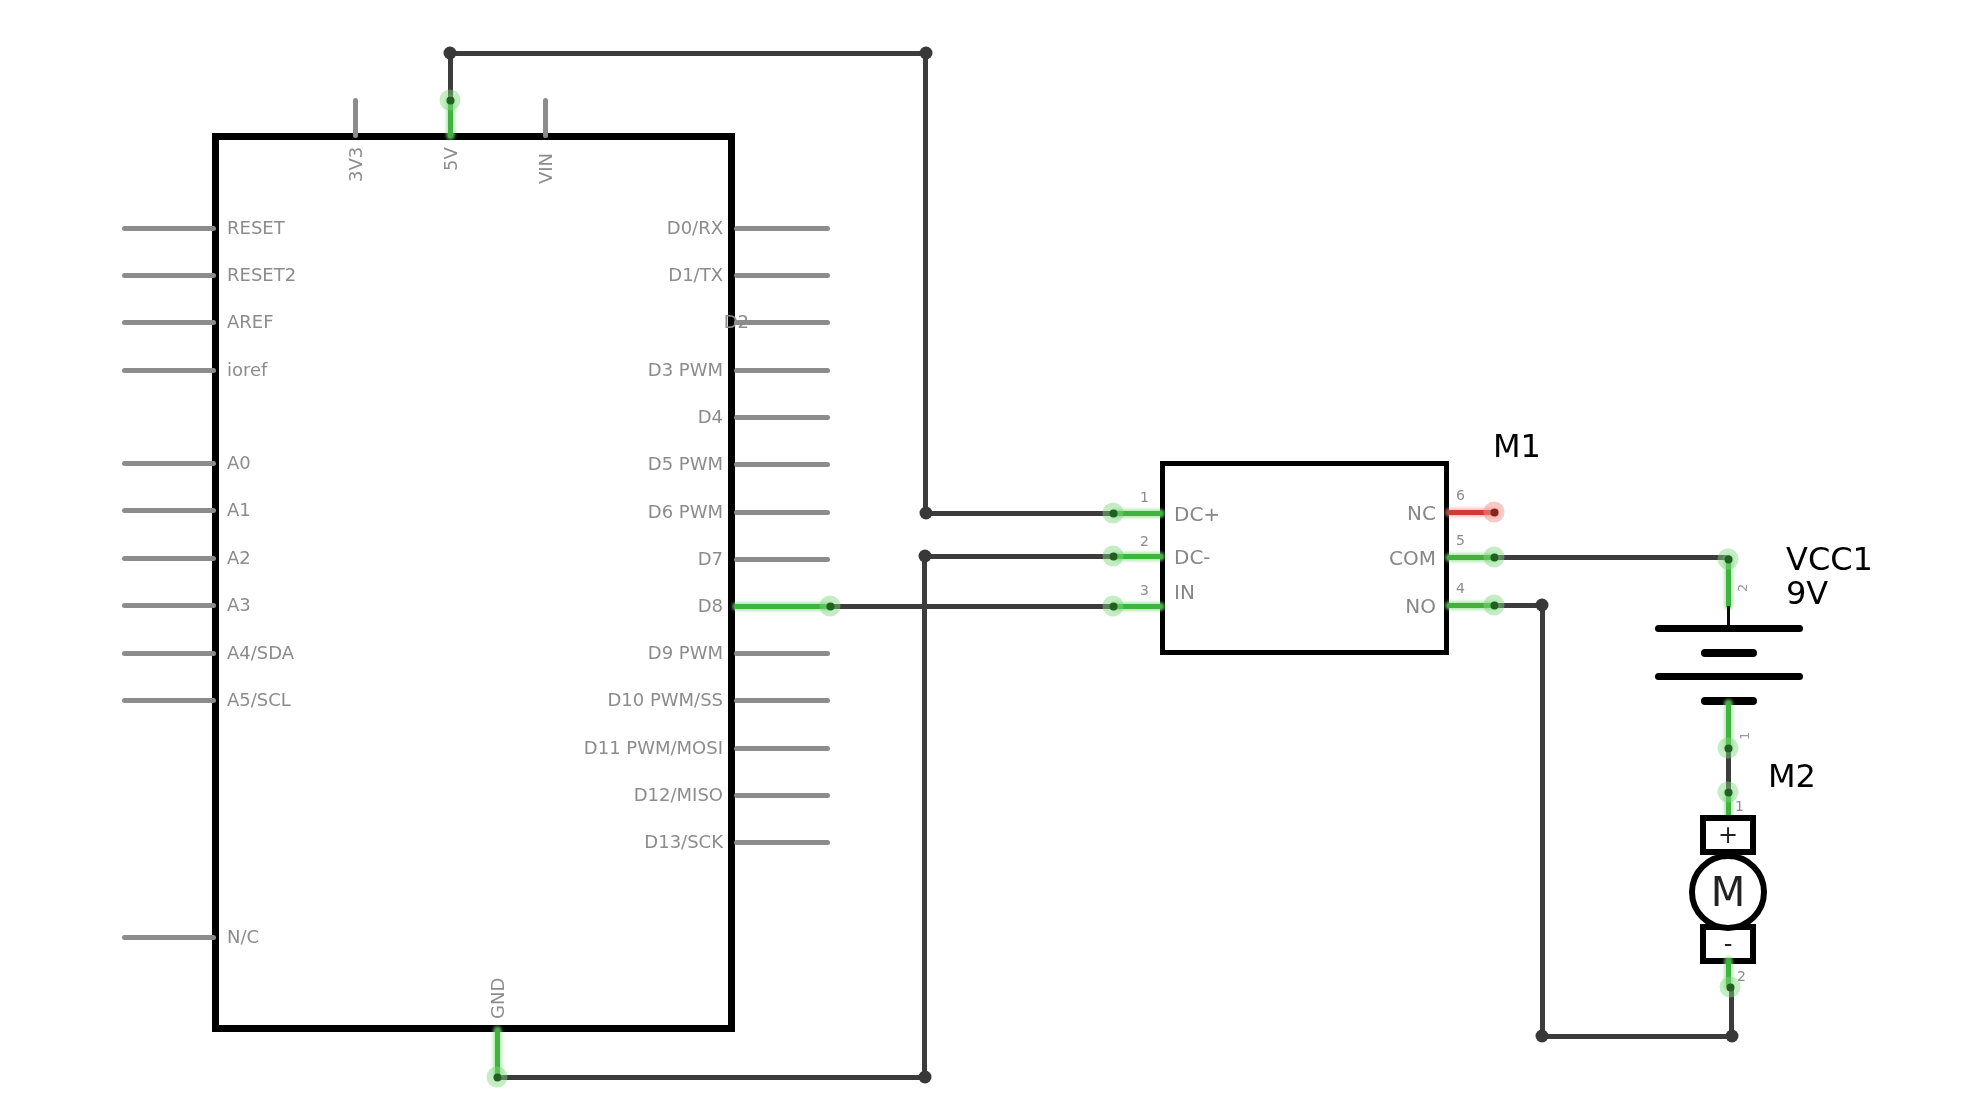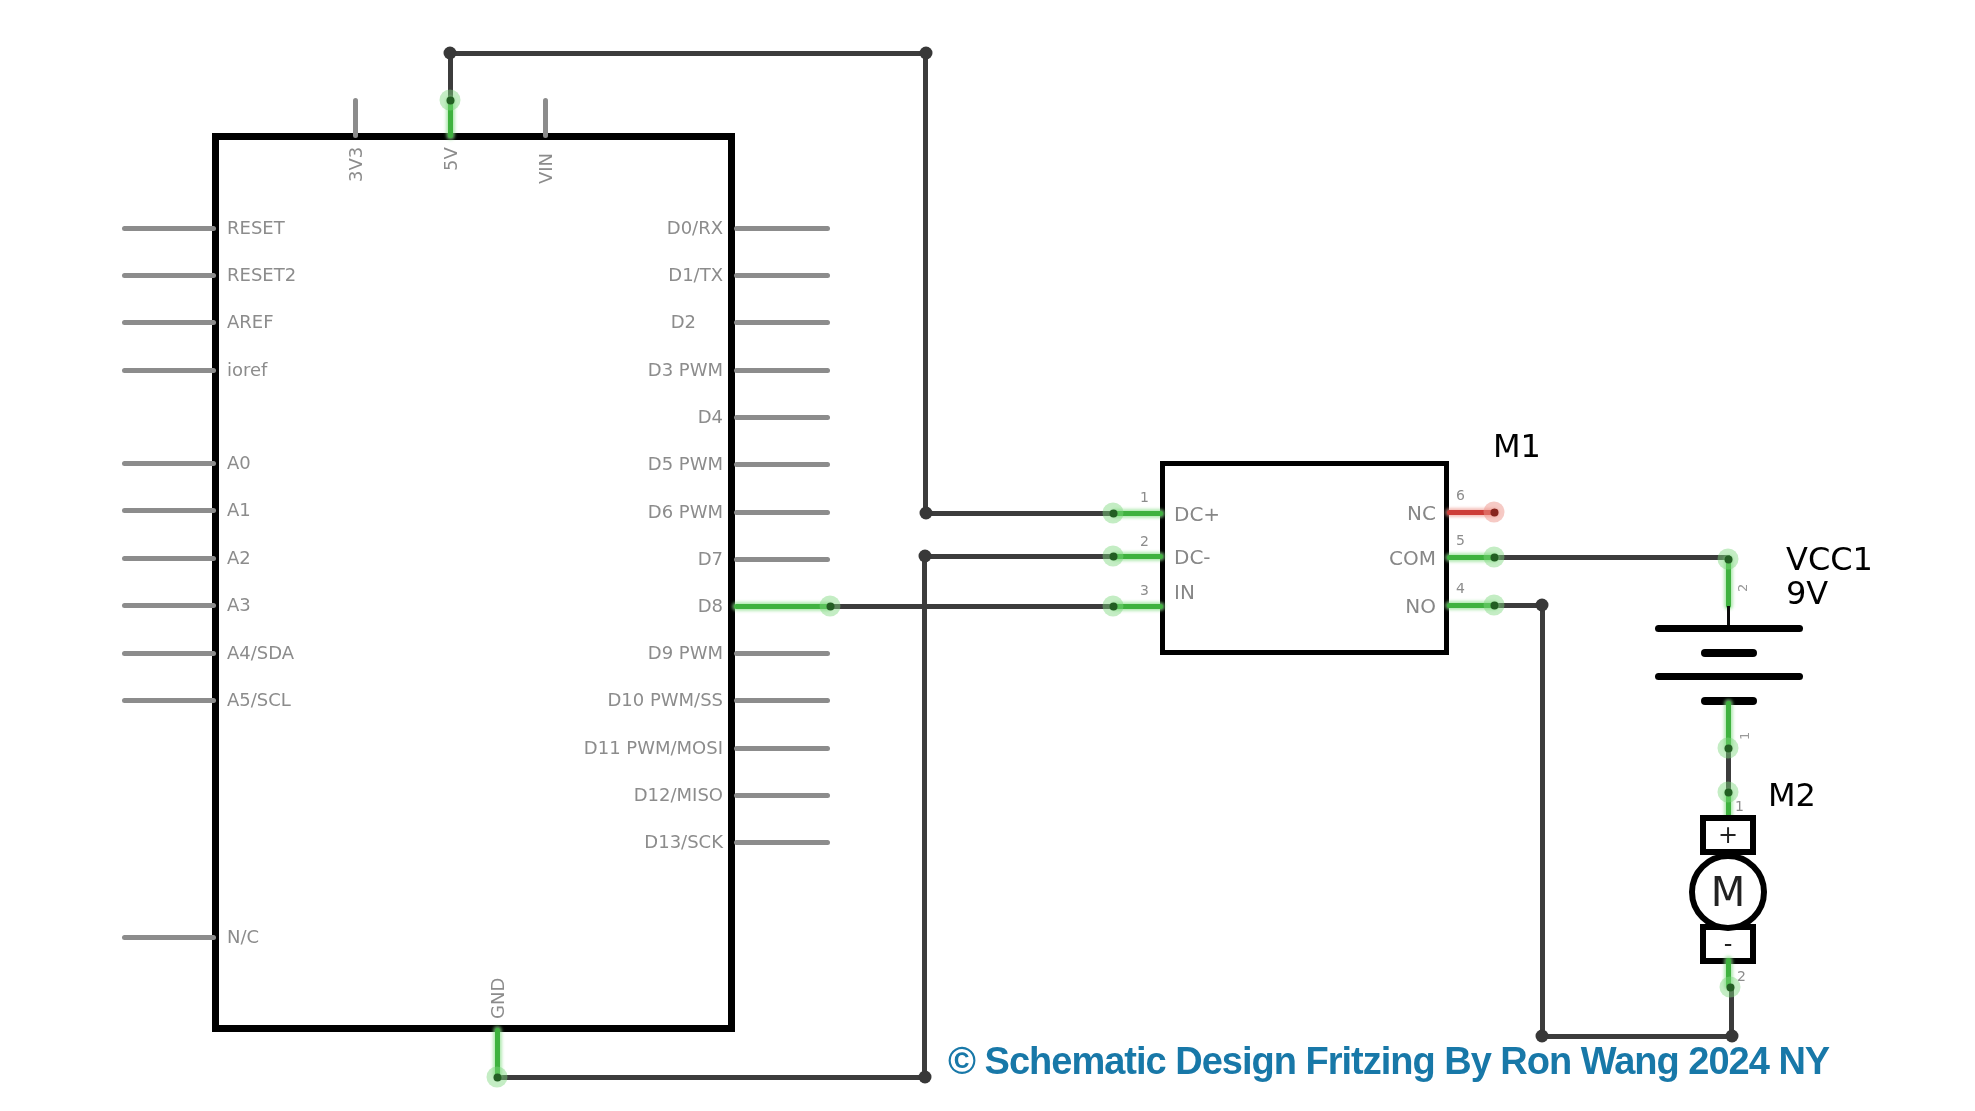--- a/index.html
+++ b/index.html
@@ -176,21 +176,21 @@
   <div class="pin-lbl" style="left:227px;top:463px;">A0</div>
   <div class="pin-lbl" style="left:227px;top:510px;">A1</div>
   <div class="pin-lbl" style="left:227px;top:558px;text-align:center;">A2</div>
   <div class="pin-lbl" style="left:227px;top:605px;">A3</div>
   <div class="pin-lbl" style="left:227px;top:653px;">A4/SDA</div>
   <div class="pin-lbl" style="left:227px;top:700px;">A5/SCL</div>
   <div class="pin-lbl" style="left:227px;top:937px;">N/C</div>
 
   <div class="pin-lbl right" style="left:483px;top:228px;">D0/RX</div>
   <div class="pin-lbl right" style="left:483px;top:275px;">D1/TX</div>
-  <div class="pin-lbl right" style="left:456px;top:322px;">D2</div>
+  <div class="pin-lbl right" style="left:509px;top:322px;">D2</div>
   <div class="pin-lbl right" style="left:483px;top:370px;">D3 PWM</div>
   <div class="pin-lbl right" style="left:483px;top:417px;">D4</div>
   <div class="pin-lbl right" style="left:483px;top:464px;">D5 PWM</div>
   <div class="pin-lbl right" style="left:483px;top:512px;">D6 PWM</div>
   <div class="pin-lbl right" style="left:483px;top:559px;">D7</div>
   <div class="pin-lbl right" style="left:483px;top:606px;">D8</div>
   <div class="pin-lbl right" style="left:483px;top:653px;">D9 PWM</div>
   <div class="pin-lbl right" style="left:483px;top:700px;">D10 PWM/SS</div>
   <div class="pin-lbl right" style="left:483px;top:748px;">D11 PWM/MOSI</div>
   <div class="pin-lbl right" style="left:483px;top:795px;">D12/MISO</div>
@@ -211,19 +211,18 @@
   <div class="num" style="left:1140px;top:582px;">3</div>
   <div class="num" style="left:1456px;top:487px;">6</div>
   <div class="num" style="left:1456px;top:532px;">5</div>
   <div class="num" style="left:1456px;top:580px;">4</div>
 
   <div class="designator" style="left:1786px;top:540px;">VCC1</div>
   <div class="designator" style="left:1786px;top:574px;">9V</div>
   <div class="vnum" style="left:1735px;top:592px;">2</div>
   <div class="vnum" style="left:1737px;top:740px;">1</div>
 
-  <div class="designator" style="left:1768px;top:776px;">M2</div>
+  <div class="designator" style="left:1768px;top:757px;">M2</div>
   <div class="num" style="left:1735px;top:798px;">1</div>
   <div class="num" style="left:1737px;top:968px;">2</div>
 
-  <div class="copyright" style="left:948px;top:1040px;">© Schematic Design Fritzing By Ron Wang 2024 NY</div>
 
 </div>
 
 </body></html>

